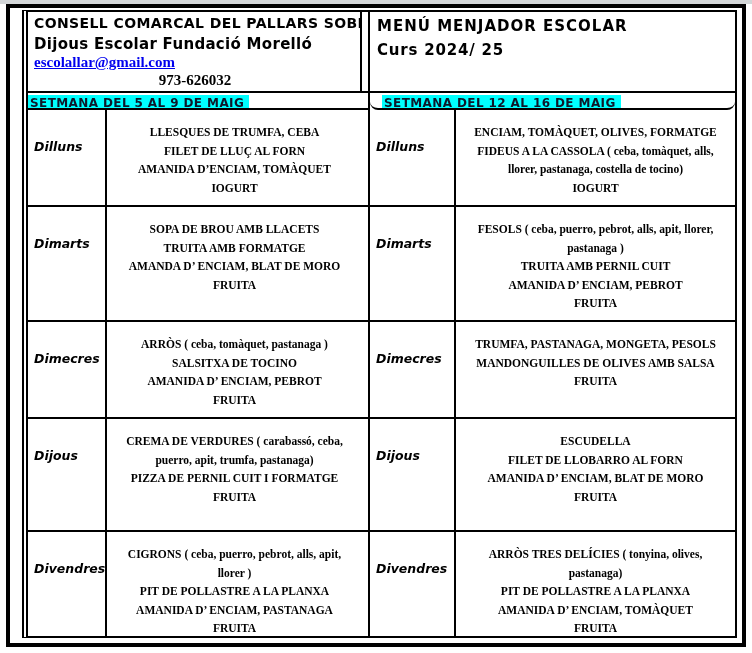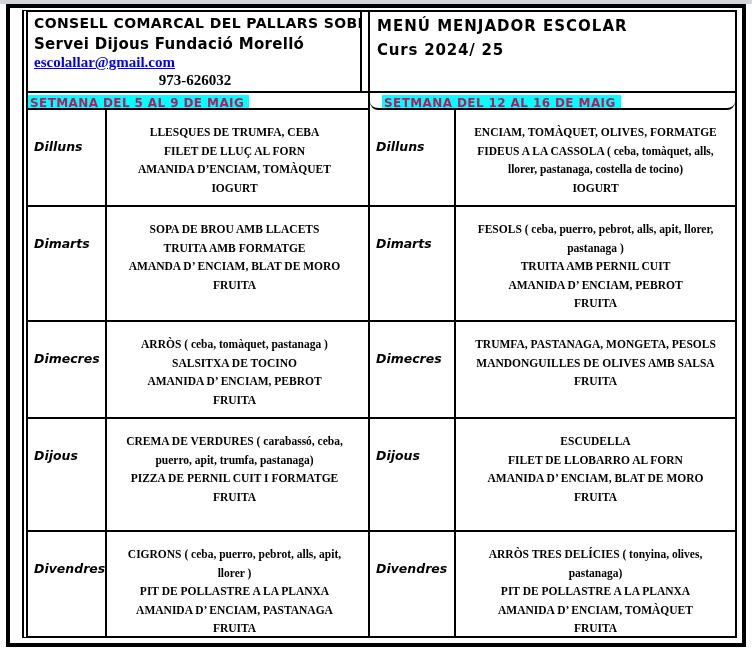--- a/index.html
+++ b/index.html
@@ -53,21 +53,21 @@
   }
   .course{
     font-family:"DejaVu Sans",sans-serif;font-weight:bold;font-size:15px;
     letter-spacing:.8px;margin-top:6px;white-space:nowrap;
   }
   
   .setmana-left{grid-column:1/3;padding:0;}
   .setmana-gap{grid-column:3/4;}
   .setmana-right{grid-column:4/6;padding-left:12px;border-radius:8px;}
   .week-highlight{
-    display:inline-block;background:#00ffff;color:#be185d;
+    display:inline-block;background:#00ffff;color:#0f172a;
     font-family:"DejaVu Sans",sans-serif;font-weight:bold;font-size:12px;
     letter-spacing:.4px;padding:1px 5px 1px 2px;white-space:nowrap;
   }
   
   .day-cell{
     padding:29px 2px 0 6px;
     font-family:"DejaVu Sans",sans-serif;font-weight:bold;font-size:12.5px;font-style:italic;
   }
   .menu-cell{
     padding:13px 6px 0 6px;text-align:center;
@@ -78,21 +78,21 @@
 </head>
 <body>
 
 <div class="top-strip"></div>
 <div class="page-border"></div>
 
 <div class="menu-table">
 
   <div class="cell hdr-left bR">
     <div class="org-title">CONSELL COMARCAL DEL PALLARS SOBIRÀ</div>
-    <div class="org-subtitle">Servei Dijous Fundació Morelló</div>
+    <div class="org-subtitle">Dijous Escolar Fundació Morelló</div>
     <div class="email-line">
       <a class="email-link">escolallar@gmail.com</a>
     </div>
     <div class="phone">973-626032</div>
   </div>
   <div class="cell hdr-gap bR"></div>
   <div class="cell hdr-right">
     <div class="menu-title">MENÚ MENJADOR ESCOLAR</div>
     <div class="course">Curs 2024/ 25</div>
   </div>

